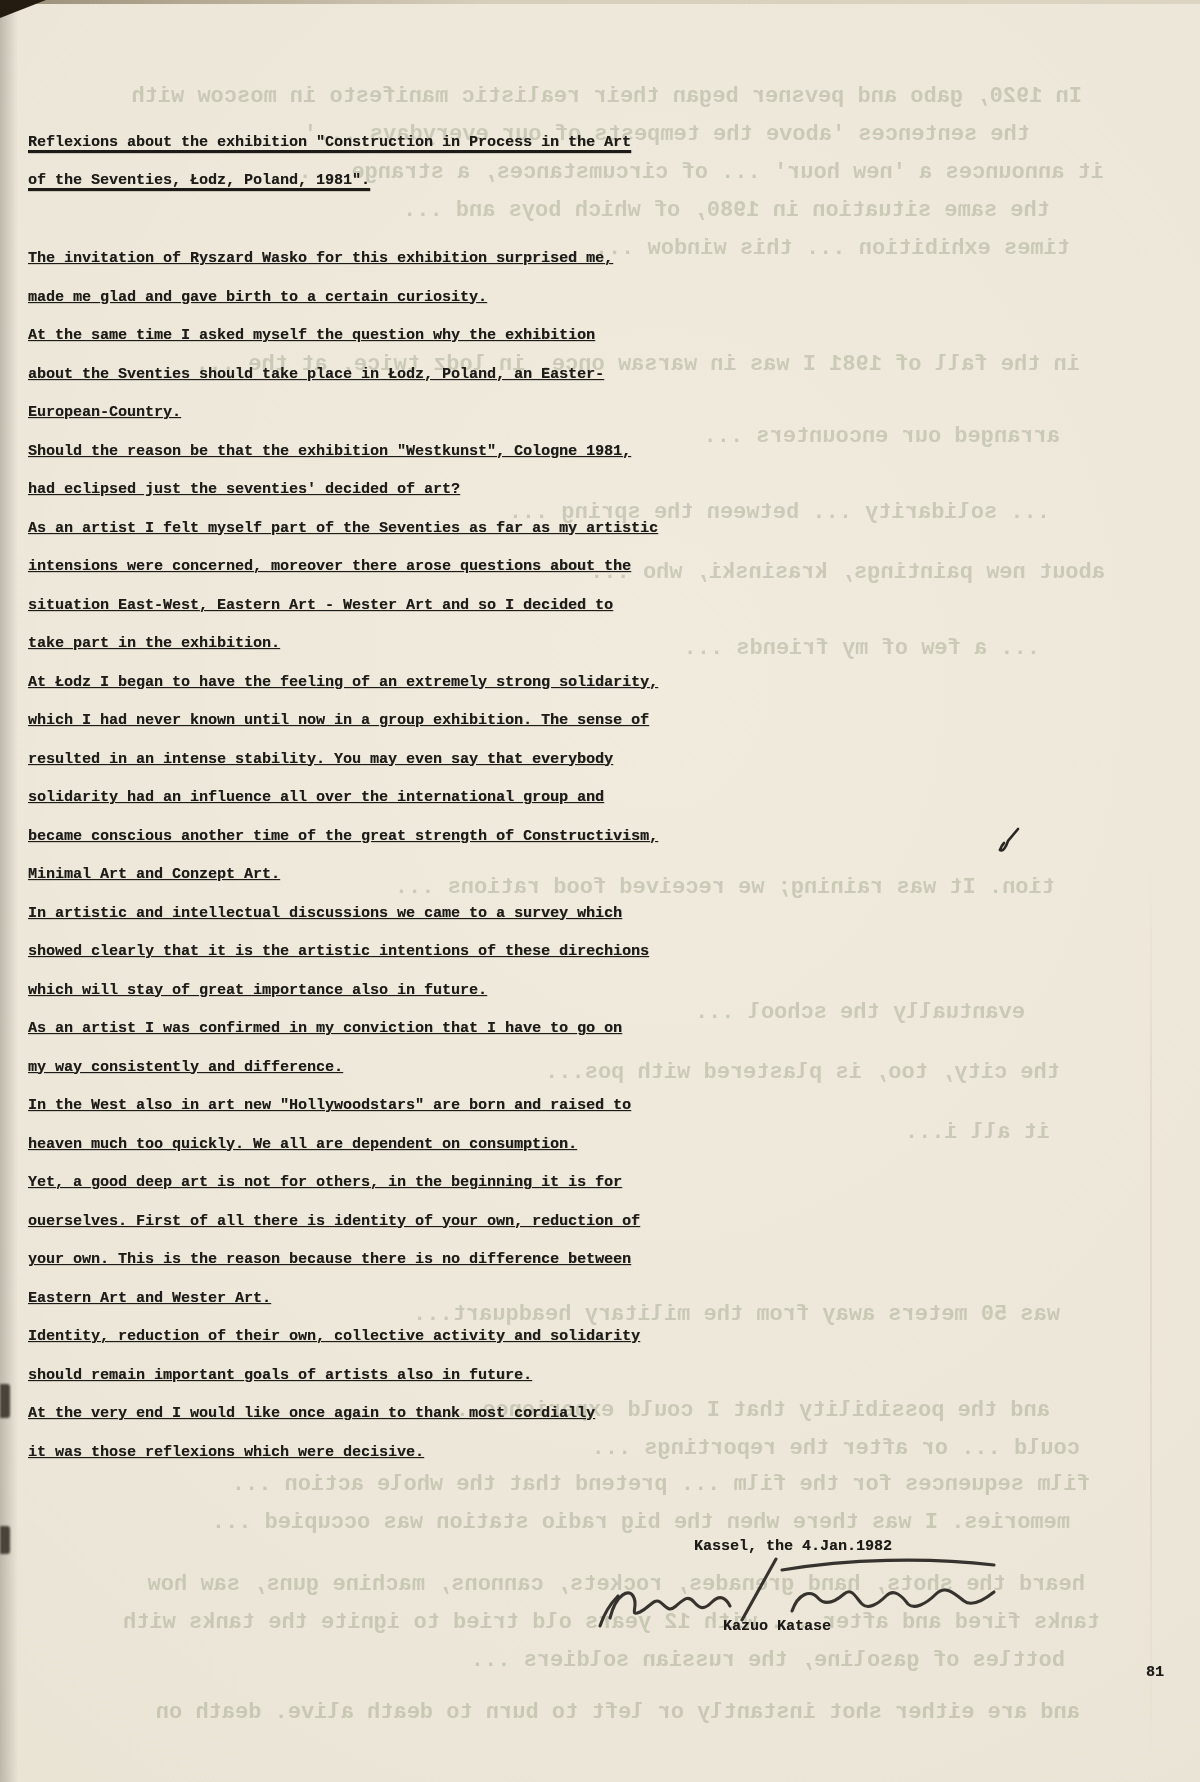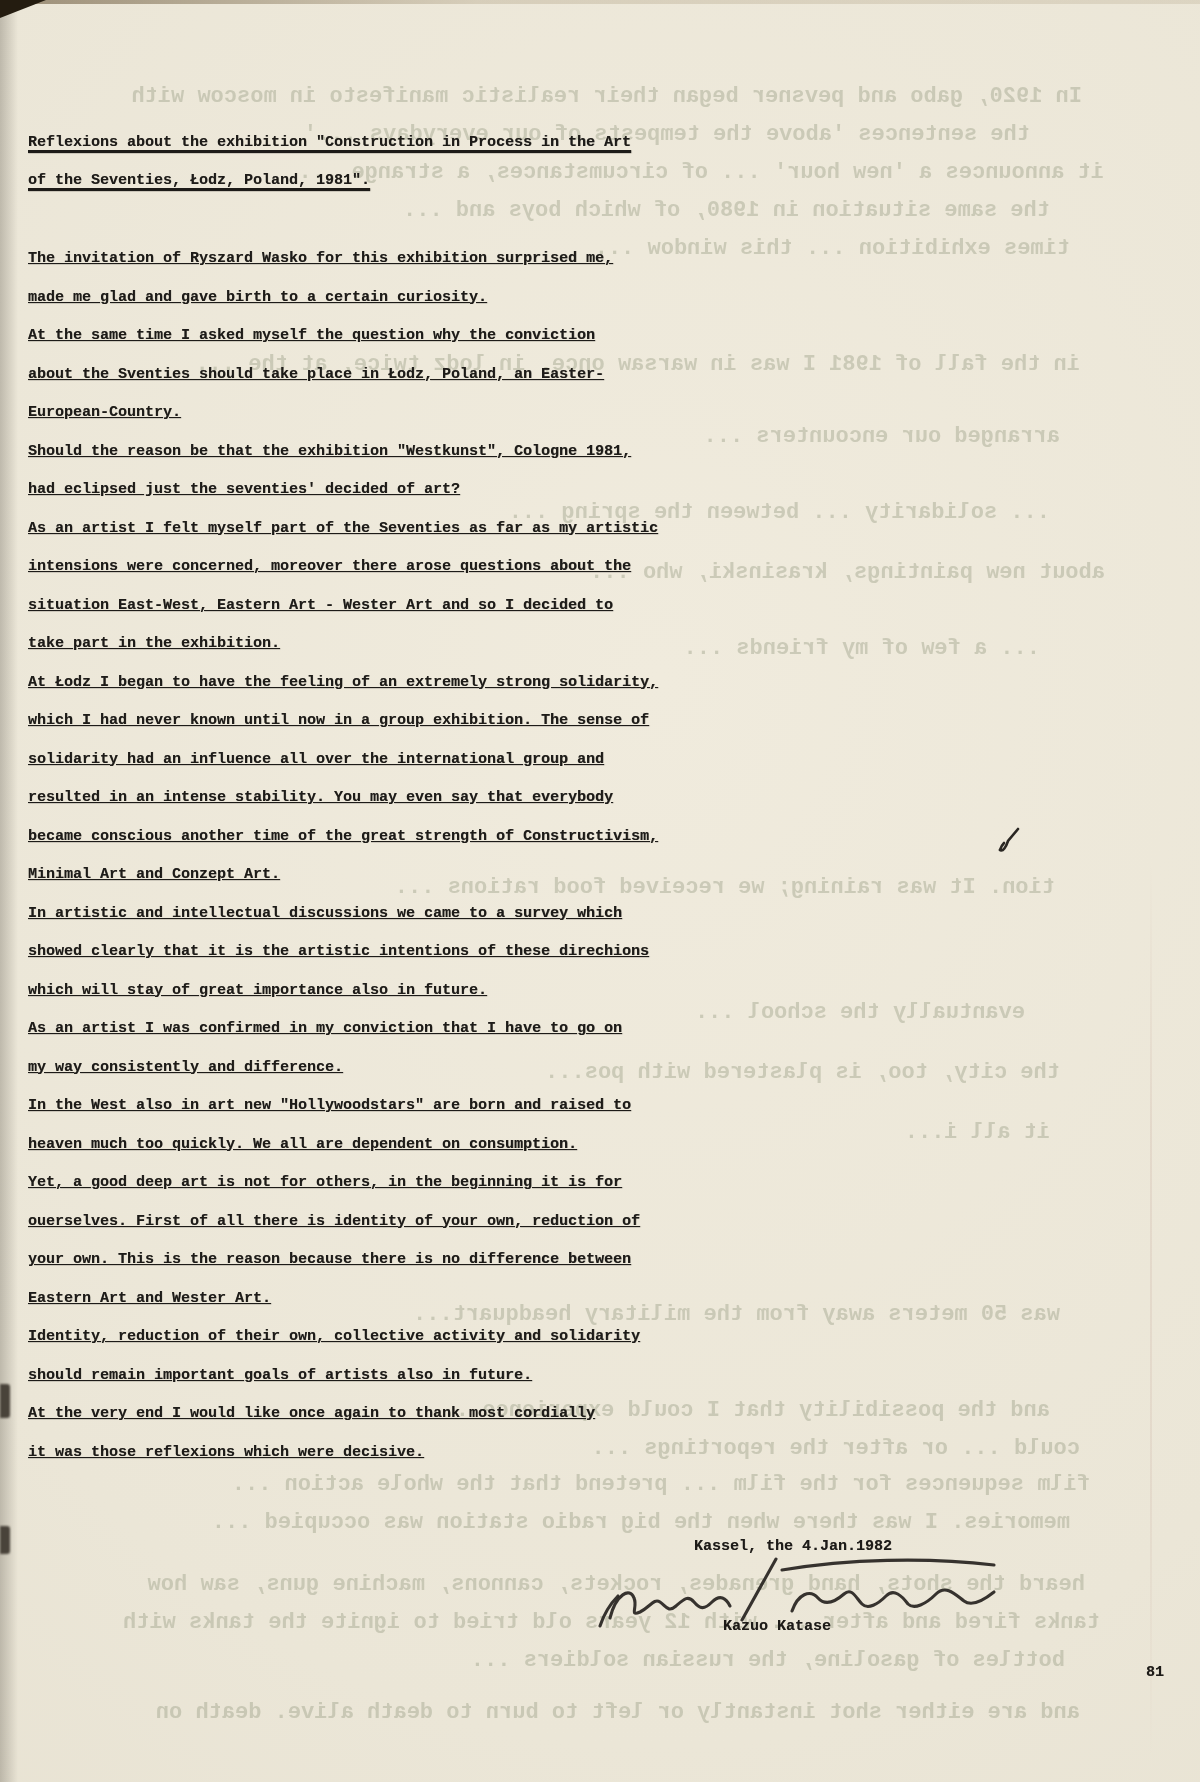--- a/index.html
+++ b/index.html
@@ -102,33 +102,33 @@
     </div>
 
   <div class="title-block tw">
     <div class="title-line"><span>Reflexions about the exhibition "Construction in Process in the Art</span></div>
     <div class="title-line"><span>of the Seventies, Łodz, Poland, 1981".</span></div>
   </div>
 
   <div class="body-block tw">
       <div class="body-line">The invitation of Ryszard Wasko for this exhibition surprised me,</div>
       <div class="body-line">made me glad and gave birth to a certain curiosity.</div>
-      <div class="body-line">At the same time I asked myself the question why the conviction</div>
+      <div class="body-line">At the same time I asked myself the question why the exhibition</div>
       <div class="body-line">about the Sventies should take place in Łodz, Poland, an Easter-</div>
       <div class="body-line">European-Country.</div>
       <div class="body-line">Should the reason be that the exhibition "Westkunst", Cologne 1981,</div>
       <div class="body-line">had eclipsed just the seventies' decided of art?</div>
       <div class="body-line">As an artist I felt myself part of the Seventies as far as my artistic</div>
       <div class="body-line">intensions were concerned, moreover there arose questions about the</div>
       <div class="body-line">situation East-West, Eastern Art - Wester Art and so I decided to</div>
       <div class="body-line">take part in the exhibition.</div>
       <div class="body-line">At Łodz I began to have the feeling of an extremely strong solidarity,</div>
       <div class="body-line">which I had never known until now in a group exhibition. The sense of</div>
+      <div class="body-line">resulted in an intense stability. You may even say that everybody</div>
       <div class="body-line">solidarity had an influence all over the international group and</div>
-      <div class="body-line">resulted in an intense stability. You may even say that everybody</div>
       <div class="body-line">became conscious another time of the great strength of Constructivism,</div>
       <div class="body-line">Minimal Art and Conzept Art.</div>
       <div class="body-line">In artistic and intellectual discussions we came to a survey which</div>
       <div class="body-line">showed clearly that it is the artistic intentions of these direchions</div>
       <div class="body-line">which will stay of great importance also in future.</div>
       <div class="body-line">As an artist I was confirmed in my conviction that I have to go on</div>
       <div class="body-line">my way consistently and difference.</div>
       <div class="body-line">In the West also in art new "Hollywoodstars" are born and raised to</div>
       <div class="body-line">heaven much too quickly. We all are dependent on consumption.</div>
       <div class="body-line">Yet, a good deep art is not for others, in the beginning it is for</div>

